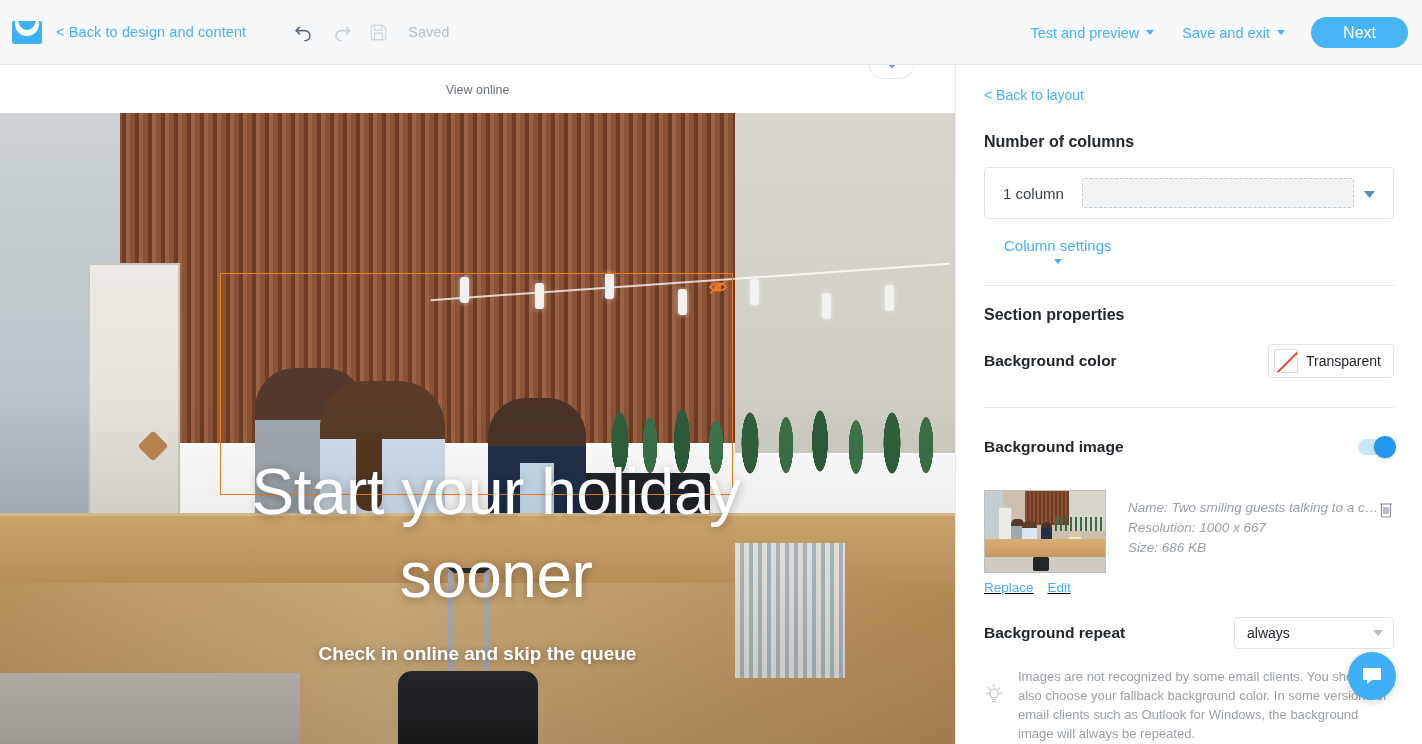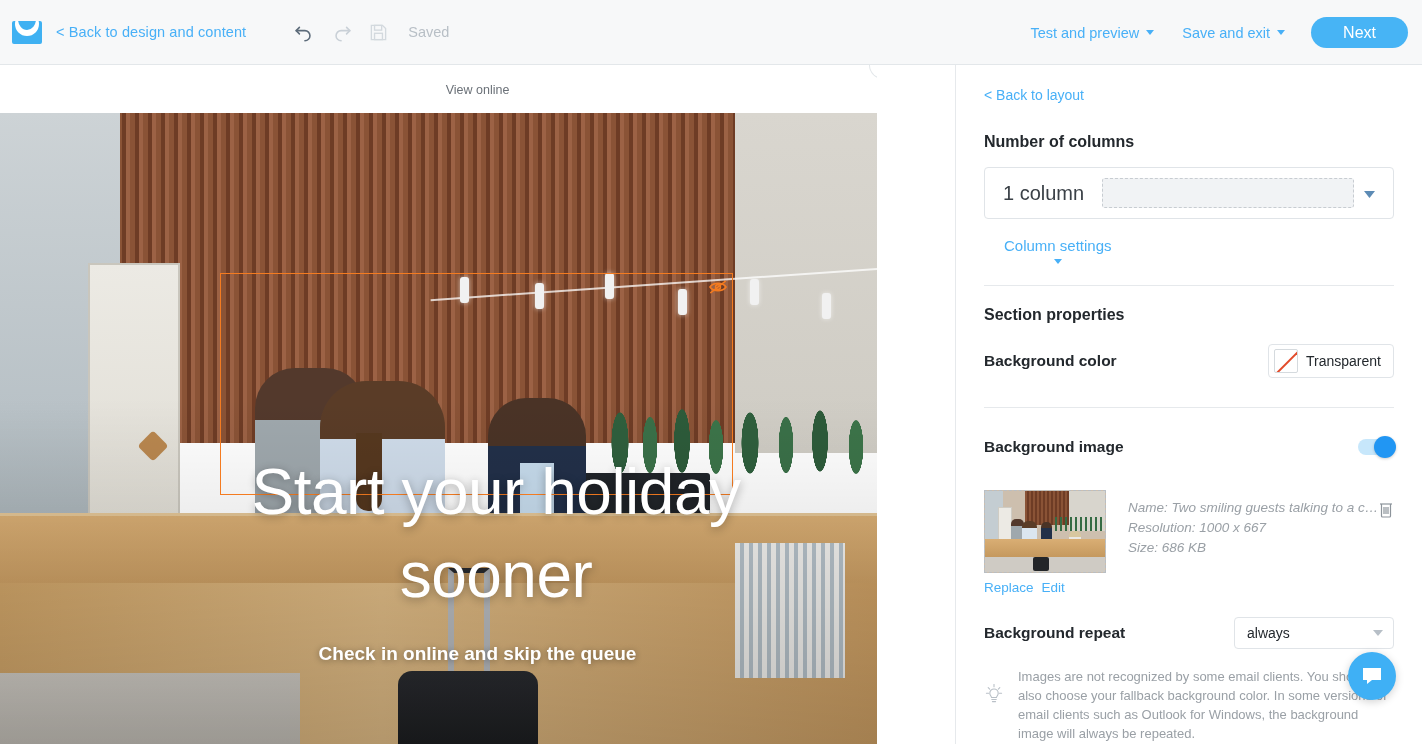--- a/index.html
+++ b/index.html
@@ -55,21 +55,21 @@
     display: inline-block;
   }
   .next-btn {
     background: #47b4f5; color: #fff; border: none; border-radius: 22px;
     height: 31px; padding: 0 32px; font-size: 16px; cursor: pointer;
     font-family: "Liberation Sans", sans-serif; margin-left: 12px;
   }
 
   
   .canvas {
-    position: absolute; left: 0; top: 65px; width: 877px; height: 679px;
+    position: absolute; left: 0; top: 65px; width: 955px; height: 679px;
     background: #ffffff; overflow: hidden;
   }
   .canvas-topstrip {
     position: relative; width: 955px; height: 48px; background: #fff;
   }
   .view-online {
     position: absolute; left: 0; right: 0; top: 18px; text-align: center;
     font-size: 12.5px; color: #6b7178;
   }
   .collapse-tab {
@@ -235,21 +235,21 @@
     text-align: right;
   }
   .panel-h {
     font-size: 16px; color: #23282d; font-weight: 700; margin-top: 29px;
   }
   .col-select {
     margin-top: 16px; height: 52px; border: 1px solid #e0e4e8;
     border-radius: 4px; display: flex; align-items: center; cursor: pointer;
     background: #fff;
   }
-  .col-select-label { font-size: 20px; color: #3b4147; padding: 0 18px; white-space: nowrap; }
+  .col-select-label { font-size: 15px; color: #3b4147; padding: 0 18px; white-space: nowrap; }
   .col-preview {
     flex: 1; height: 30px; margin-right: 10px;
     background: #f1f3f5; border: 1px dashed #c7ccd1; border-radius: 3px;
   }
   .col-caret { padding-right: 18px; color: #6d8ba8; }
   .col-settings {
     color: #48b0f7; font-size: 15px; margin-top: 18px; margin-left: 20px;
     display: inline-flex; align-items: center; gap: 5px; cursor: pointer; flex-direction: column;
   }
   .panel-divider { height: 1px; background: #e6e9ec; margin-top: 21px; }
@@ -304,21 +304,21 @@
   .thumb .t-p4 { position: absolute; left: 84px; top: 40px; width: 12px; height: 20px; background: linear-gradient(180deg,#d8c79f 0 6px,#e9e8e5 6px 100%); border-radius: 5px 5px 0 0; }
   .thumb .t-case { position: absolute; left: 48px; top: 66px; width: 16px; height: 14px; background: #232528; border-radius: 2px; }
   .thumb .t-plants { position: absolute; left: 70px; top: 26px; width: 50px; height: 14px;
     background: repeating-linear-gradient(90deg,#356b44 0 2px,transparent 2px 5px); }
   .img-meta { margin-left: 22px; padding-top: 8px; flex: 1; min-width: 0; }
   .img-meta div {
     font-size: 13.5px; color: #9aa0a6; line-height: 20px;
     white-space: nowrap; overflow: hidden; text-overflow: ellipsis;
   }
   .trash { position: absolute; right: 0; top: 10px; cursor: pointer; }
-  .img-actions { display: flex; gap: 8px; margin-top: 7px; margin-left: 0; }
+  .img-actions { display: flex; gap: 14px; margin-top: 7px; margin-left: 0; text-decoration: underline; }
   .img-actions span { color: #48b0f7; font-size: 13.5px; cursor: pointer; }
   .repeat-row { display: flex; align-items: center; justify-content: space-between; margin-top: 22px; }
   .repeat-select {
     width: 160px; height: 32px; border: 1px solid #e0e4e8; border-radius: 4px;
     display: flex; align-items: center; justify-content: space-between;
     padding: 0 10px 0 12px; font-size: 14px; color: #23282d; cursor: pointer;
     background: #fff;
   }
   .hint { display: flex; gap: 14px; margin-top: 18px; align-items: flex-start; }
   .hint-text { font-size: 13px; color: #9aa0a6; line-height: 19px; }

